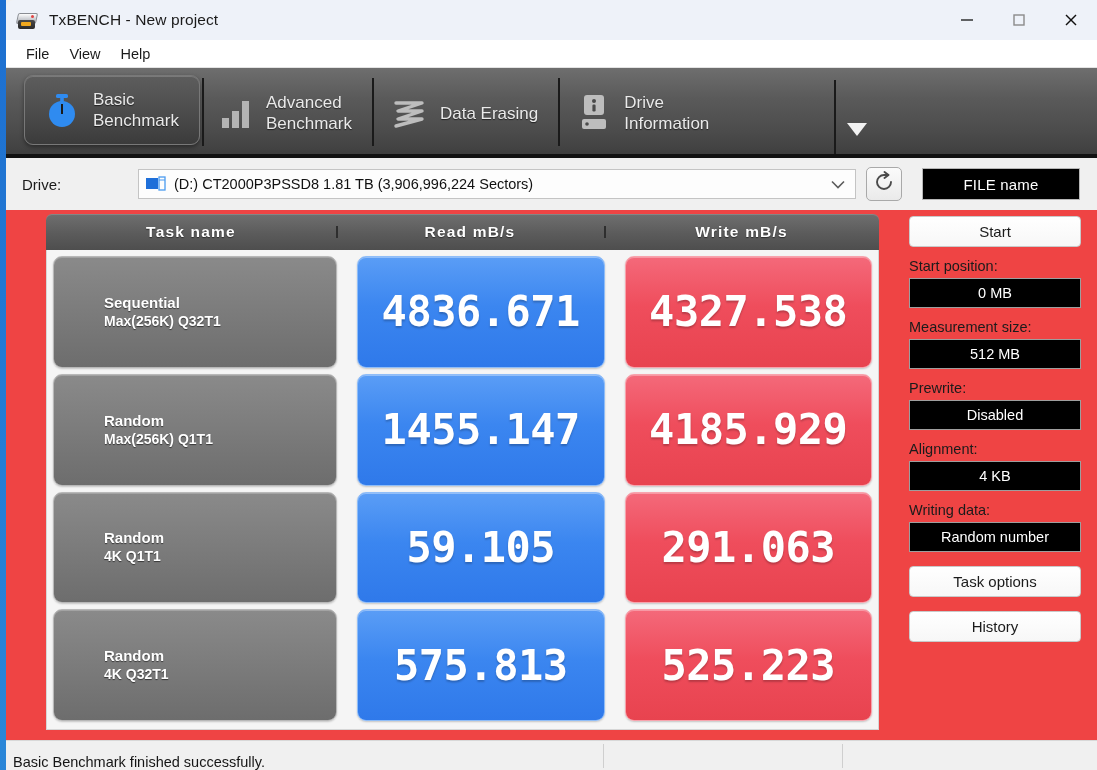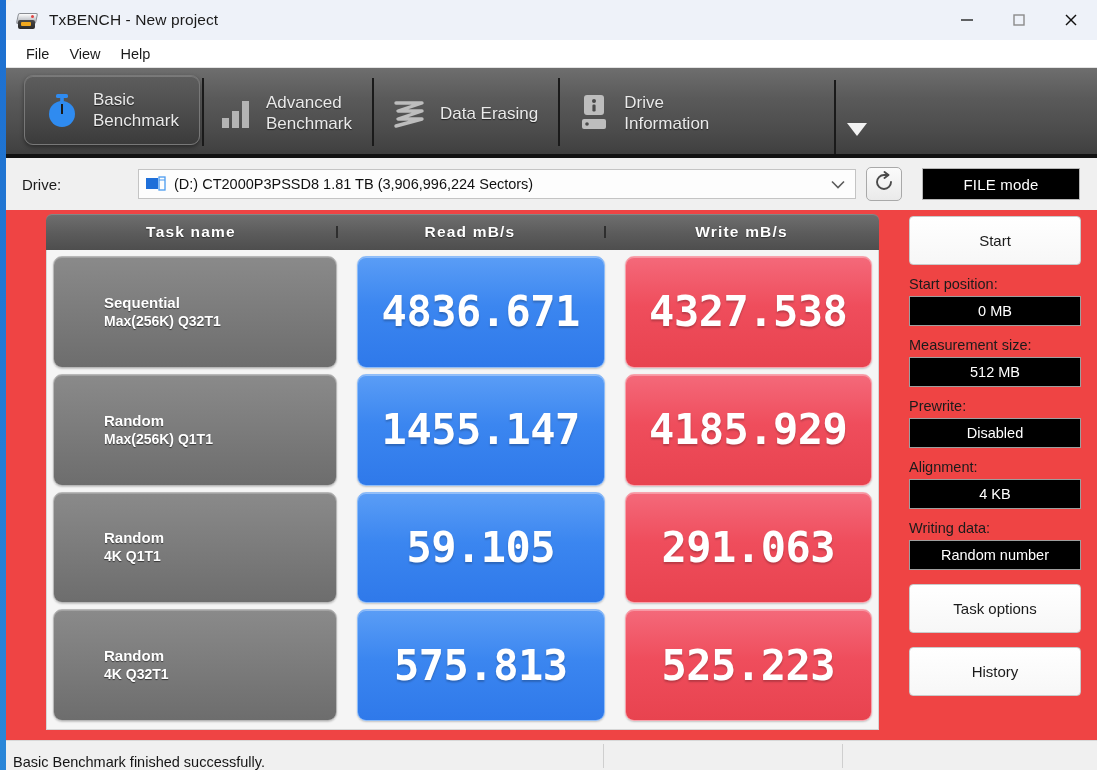--- a/index.html
+++ b/index.html
@@ -252,21 +252,21 @@
     box-shadow: inset 0 1px 0 rgba(255,255,255,0.32), 0 1px 2px rgba(0,0,0,0.2);
   }
 
   
   .side {
     flex: 0 0 172px; margin-left: 30px;
     display: flex; flex-direction: column;
     padding-top: 6px;
   }
   .sbtn {
-    height: 49px;
+    height: 31px;
     background: linear-gradient(180deg,#ffffff,#f7f7f7);
     border: 1px solid #c9c9c9; border-radius: 4px;
     display: flex; align-items: center; justify-content: center;
     font-size: 15px; color: #1b1b1b; cursor: default;
   }
   .slabel { font-size: 14.5px; color: #1b1b1b; margin: 11px 0 4px 0; }
   .sfield {
     height: 30px;
     background: #000; border: 1px solid #9e9e9e;
     display: flex; align-items: center; justify-content: center;
@@ -404,21 +404,21 @@
     </div>
     <div class="refresh-btn">
       <span>
         <svg width="22" height="22" viewBox="0 0 22 22">
           <path d="M18 11 A7 7 0 1 1 11 4 L15 4" fill="none" stroke="#4a4a4a" stroke-width="1.9" stroke-linecap="round"></path>
           <polyline points="11.5,1 15.5,4 11.5,7" fill="none" stroke="#4a4a4a" stroke-width="1.9" stroke-linecap="round" stroke-linejoin="round"></polyline>
         </svg>
       </span>
     </div>
     <div class="filemode">
-      <span>FILE mode</span>
+      <span>FILE name</span>
     </div>
   </div>
 
   <div class="body">
 
     <div class="results">
       <div class="thead">
         <div class="th c1">Task name</div>
         <div class="th c2">Read mB/s</div>
         <div class="th c3">Write mB/s</div>

